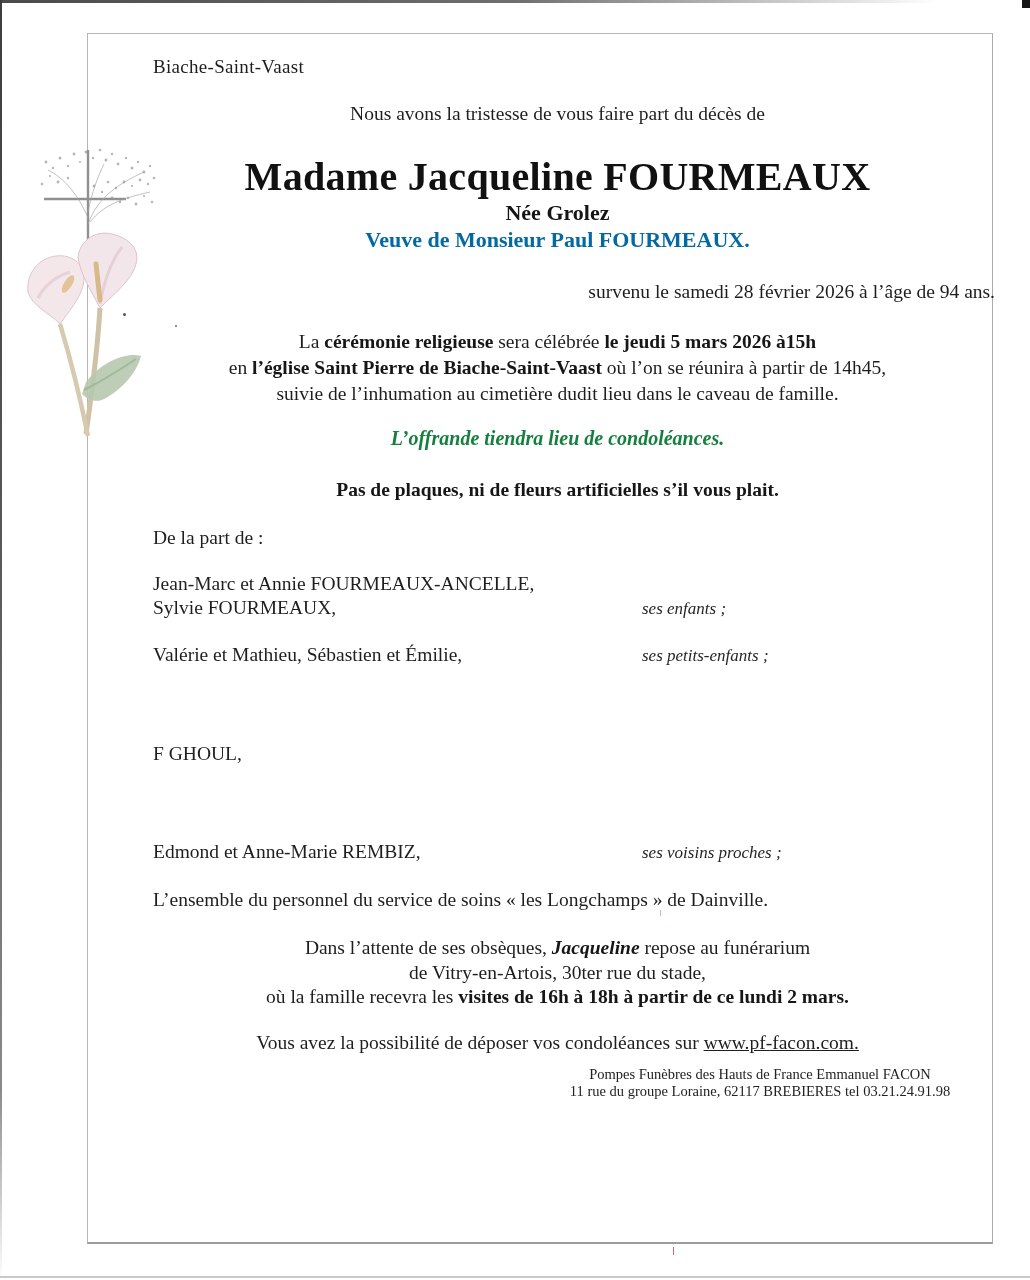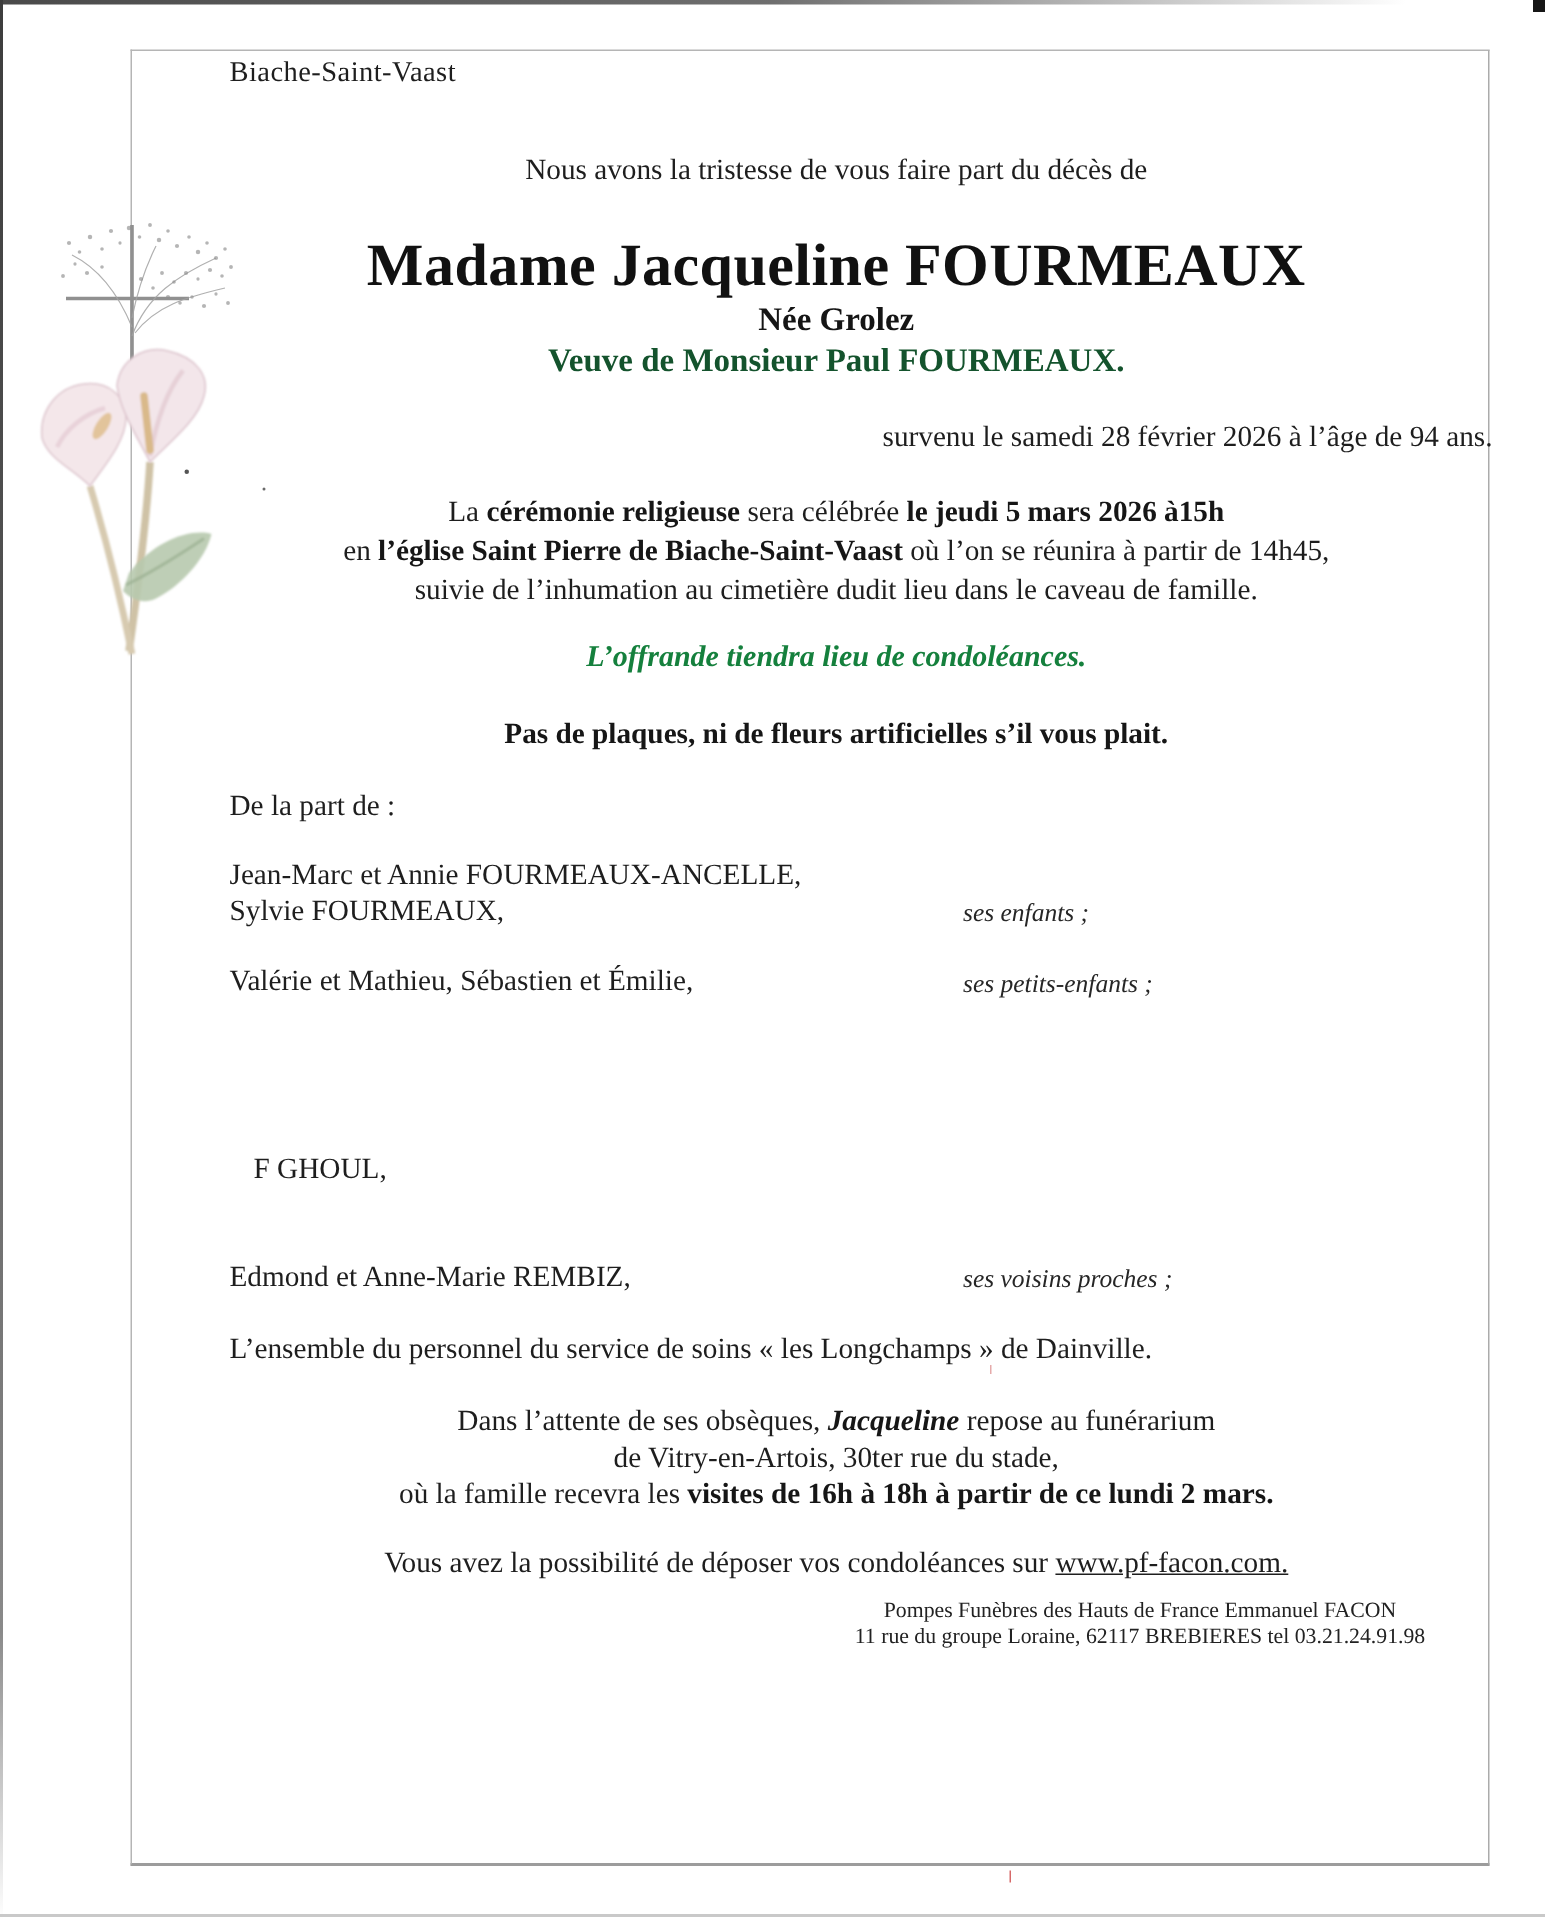--- a/index.html
+++ b/index.html
@@ -22,35 +22,35 @@
   .red-tick2{position:absolute;left:660px;top:910px;width:1px;height:6px;background:#cc5555;opacity:.5;}
 
   
   .frame{position:absolute;left:87px;top:33px;width:904px;height:1208px;
     border:1px solid #b5b5b5;border-right-color:#ababab;
     border-bottom:2px solid #9c9c9c;background:transparent;}
 
   .abs{position:absolute;}
   .center-col{left:120px;width:875px;text-align:center;}
 
-  .city{left:153px;top:38px;font-size:19px;letter-spacing:.3px;}
+  .city{left:153px;top:56px;font-size:19px;letter-spacing:.3px;}
   .intro{top:103px;font-size:19.5px;}
   .deceased-name{top:153px;font-size:40px;font-weight:bold;color:#111;letter-spacing:.3px;}
   .maiden{top:200px;font-size:22px;font-weight:bold;color:#151515;}
-  .widow{top:227px;font-size:22px;font-weight:bold;color:#14532d;}
+  .widow{top:227px;font-size:22px;font-weight:bold;color:#0369a1;}
   .death-line{top:281px;font-size:19.5px;text-align:right;}
   .ceremony{top:329px;font-size:19.5px;line-height:26px;}
   .offering{top:427px;font-size:20px;font-weight:bold;font-style:italic;color:#15803d;}
   .no-flowers{top:479px;font-size:19.5px;font-weight:bold;color:#161616;}
   .from-label{left:153px;top:527px;font-size:19.5px;}
 
   .family-row{left:153px;width:760px;font-size:19.5px;}
   .relation{position:absolute;left:489px;top:2px;font-style:italic;font-size:17px;color:#262626;}
   .fr1{top:573px;} .fr2{top:597px;} .fr3{top:644px;} .fr4{top:693px;}
-  .fr5{top:769px;margin-left:16px;} .fr6{top:792px;} .fr7{top:841px;} .fr8{top:889px;}
+  .fr5{top:743px;} .fr6{top:792px;} .fr7{top:841px;} .fr8{top:889px;}
 
   .repose{top:936px;font-size:19.5px;line-height:24.5px;}
   .condolences{top:1032px;font-size:19.5px;}
   .condolences a, .link-text{color:#1e1e1e;text-decoration:underline;cursor:pointer;}
   .footer{left:560px;top:1066px;width:400px;text-align:center;font-size:14.5px;line-height:17px;color:#222;}
 
   .b{font-weight:bold;color:#161616;}
   .bi{font-weight:bold;font-style:italic;color:#161616;}
 
   .illus{position:absolute;left:8px;top:142px;width:168px;height:300px;}

